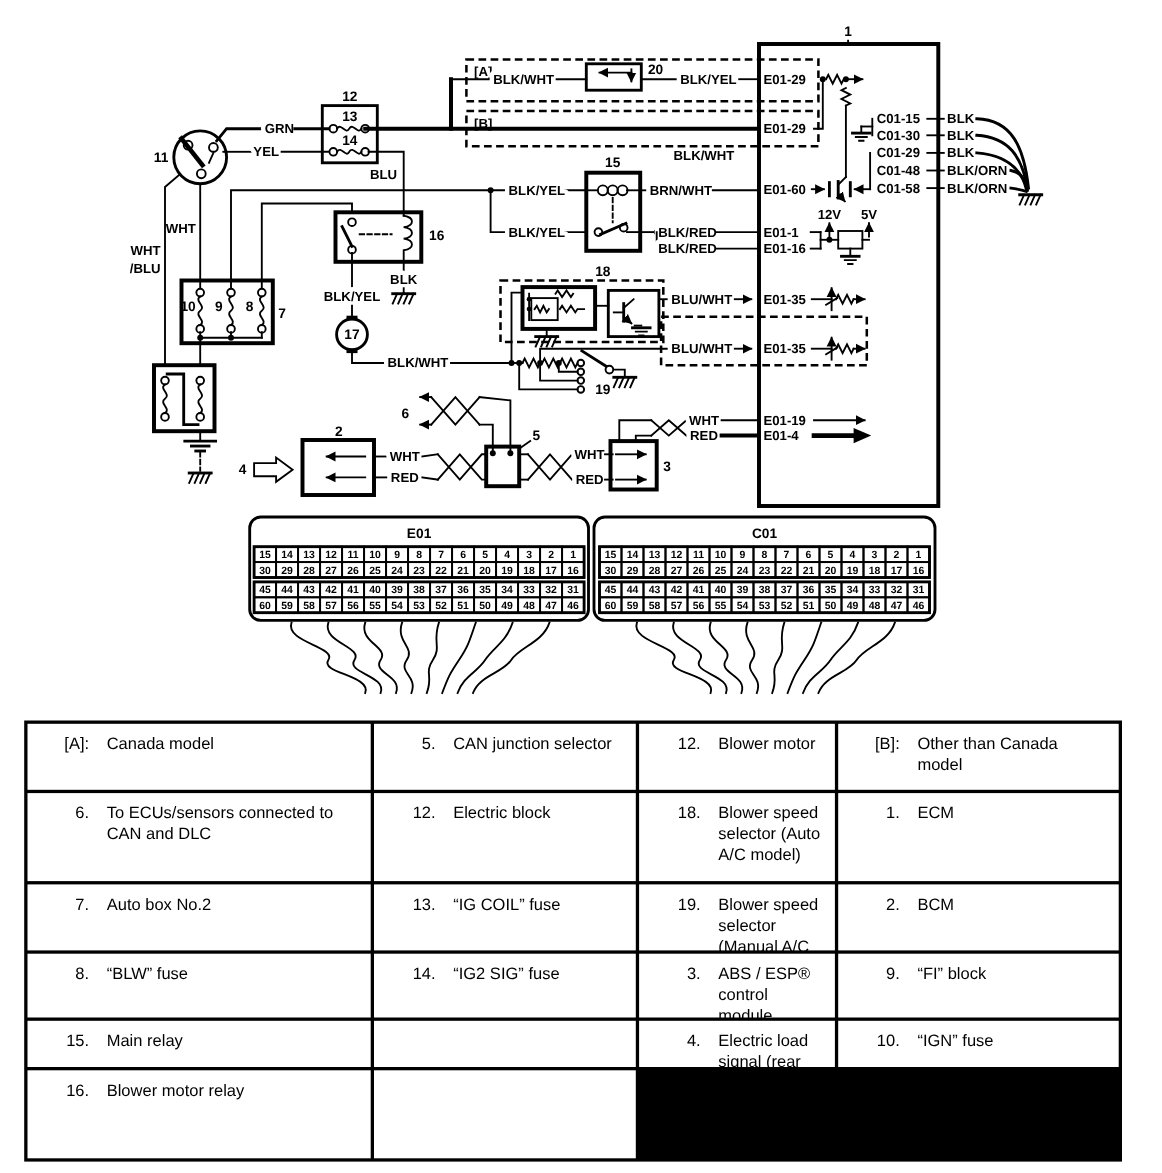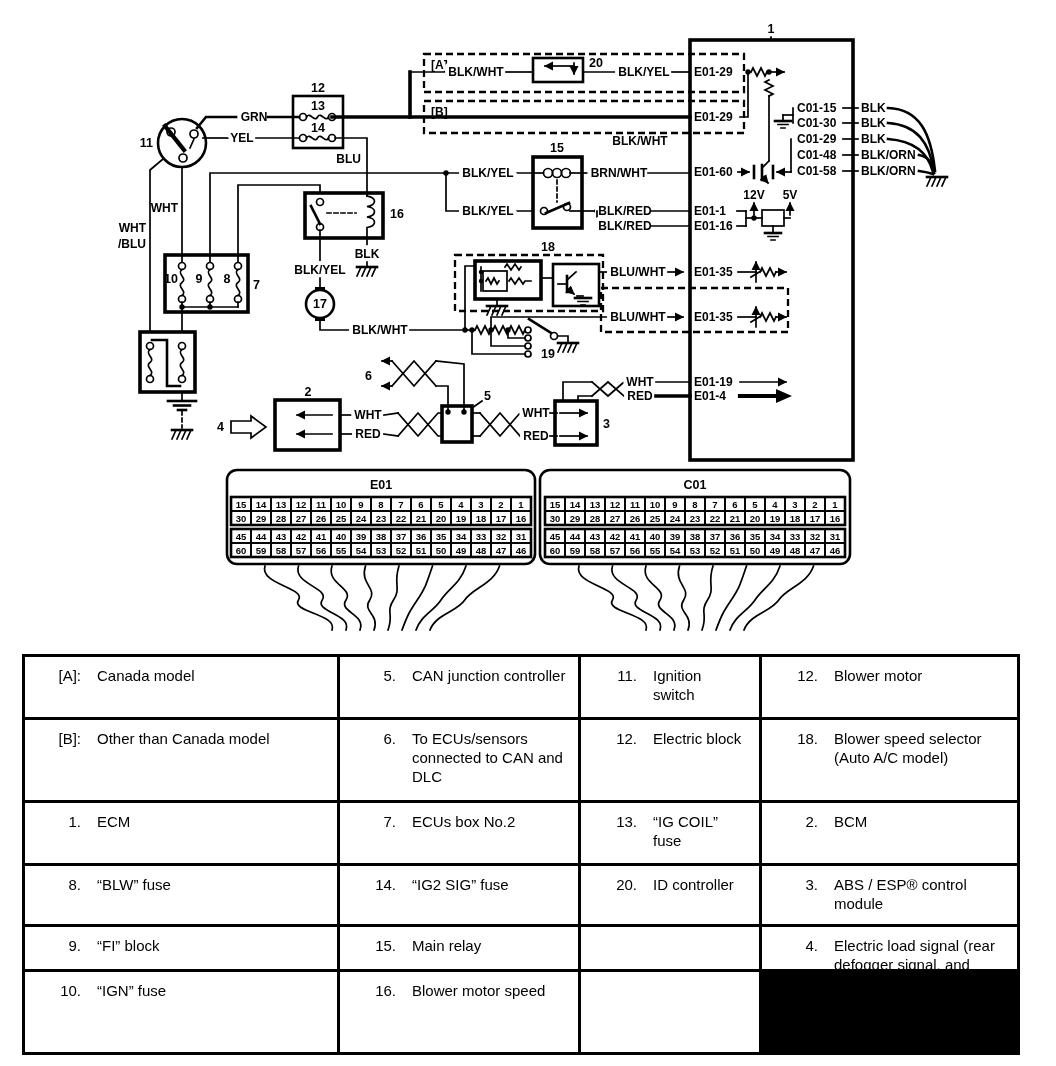--- a/index.html
+++ b/index.html
@@ -719,25 +719,21 @@
 </svg>
 
 
 <div class="legend" id="legend">
     <div class="cell">
       <span class="num">[A]:</span>
       <span class="txt">Canada model</span>
     </div>
     <div class="cell">
       <span class="num">5.</span>
-      <span class="txt">CAN junction controller</span>
-    </div>
-    <div class="cell">
-      <span class="num">11.</span>
-      <span class="txt">Ignition switch</span>
+      <span class="txt">CAN junction selector</span>
     </div>
     <div class="cell">
       <span class="num">12.</span>
       <span class="txt">Blower motor</span>
     </div>
     <div class="cell">
       <span class="num">[B]:</span>
       <span class="txt">Other than Canada model</span>
     </div>
     <div class="cell">
@@ -751,43 +747,43 @@
     <div class="cell">
       <span class="num">18.</span>
       <span class="txt">Blower speed selector (Auto A/C model)</span>
     </div>
     <div class="cell">
       <span class="num">1.</span>
       <span class="txt">ECM</span>
     </div>
     <div class="cell">
       <span class="num">7.</span>
-      <span class="txt">ECUs box No.2</span>
+      <span class="txt">Auto box No.2</span>
     </div>
     <div class="cell">
       <span class="num">13.</span>
       <span class="txt">“IG COIL” fuse</span>
     </div>
     <div class="cell">
+      <span class="num">19.</span>
+      <span class="txt">Blower speed selector (Manual A/C model)</span>
+    </div>
+    <div class="cell">
       <span class="num">2.</span>
       <span class="txt">BCM</span>
     </div>
     <div class="cell">
       <span class="num">8.</span>
       <span class="txt">“BLW” fuse</span>
     </div>
     <div class="cell">
       <span class="num">14.</span>
       <span class="txt">“IG2 SIG” fuse</span>
     </div>
     <div class="cell">
-      <span class="num">20.</span>
-      <span class="txt">ID controller</span>
-    </div>
-    <div class="cell">
       <span class="num">3.</span>
       <span class="txt">ABS / ESP® control module</span>
     </div>
     <div class="cell">
       <span class="num">9.</span>
       <span class="txt">“FI” block</span>
     </div>
     <div class="cell">
       <span class="num">15.</span>
       <span class="txt">Main relay</span>
@@ -799,21 +795,21 @@
     <div class="cell">
       <span class="num">4.</span>
       <span class="txt">Electric load signal (rear defogger signal, and headlight signal), etc.</span>
     </div>
     <div class="cell">
       <span class="num">10.</span>
       <span class="txt">“IGN” fuse</span>
     </div>
     <div class="cell">
       <span class="num">16.</span>
-      <span class="txt">Blower motor speed</span>
+      <span class="txt">Blower motor relay</span>
     </div>
     <div class="cell">
       <span class="num"></span>
       <span class="txt"></span>
     </div>
   </div>
 
 
 
 

